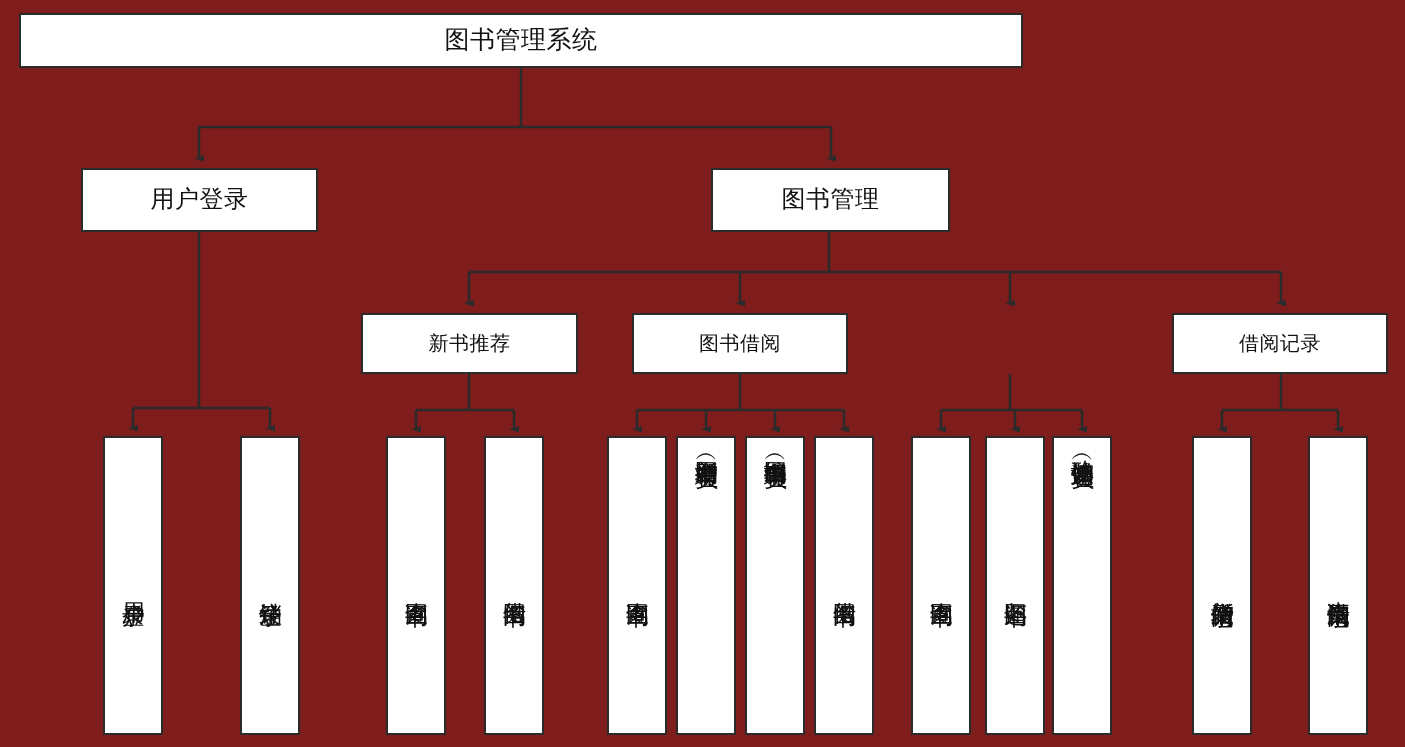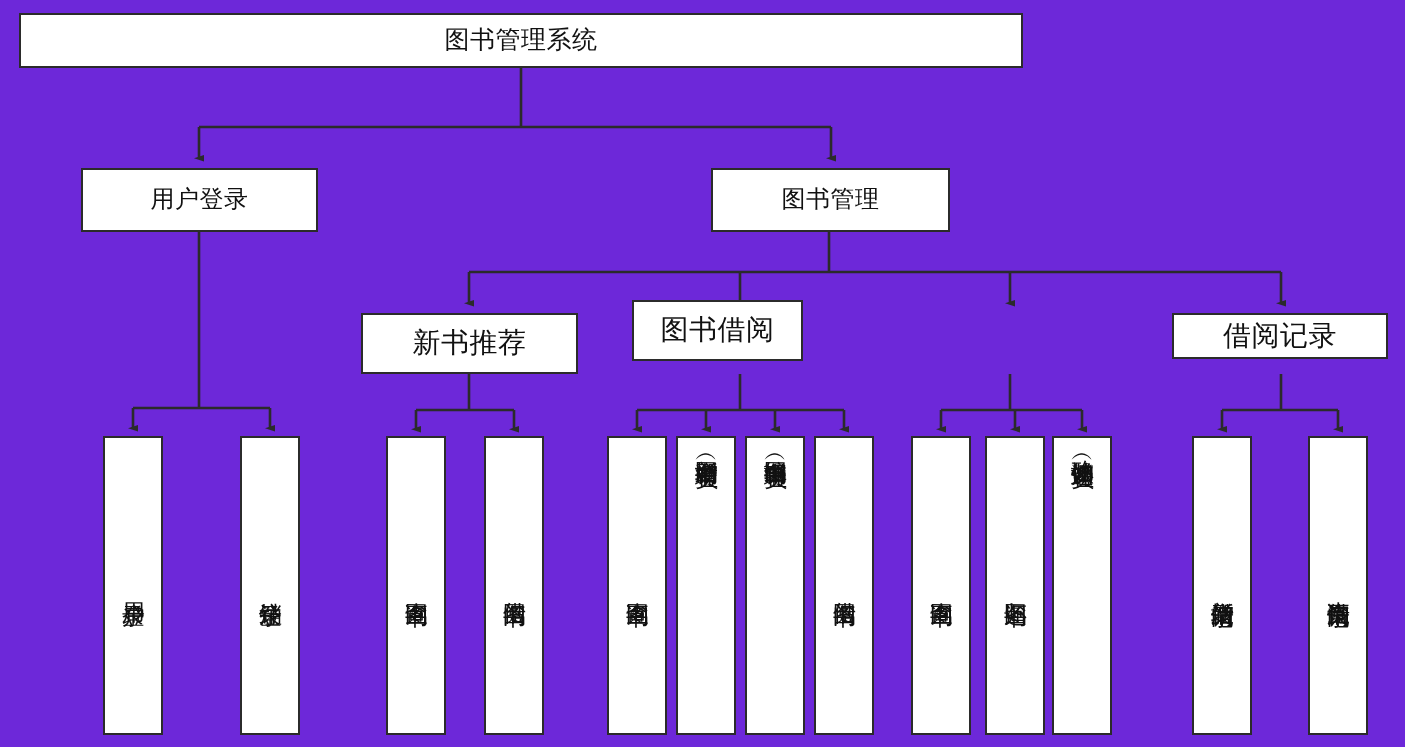--- a/index.html
+++ b/index.html
@@ -7,21 +7,21 @@
     padding: 0;
     background: #ffffff;
   }
   body {
     font-family: "DejaVu Sans", "Liberation Sans", sans-serif;
   }
   #canvas {
     position: relative;
     width: 1405px;
     height: 747px;
-    background: #6d28d9;
+    background: #7f1d1d;
     overflow: hidden;
   }
   #wires {
     position: absolute;
     left: 0;
     top: 0;
     width: 1405px;
     height: 747px;
     pointer-events: none;
   }
@@ -30,21 +30,21 @@
     box-sizing: border-box;
     background: #ffffff;
     border: 2px solid #2b2b2b;
     display: flex;
     align-items: center;
     justify-content: center;
     color: #111111;
   }
   .node.root  { font-size: 25px; }
   .node.lvl2  { font-size: 24px; }
-  .node.lvl3  { font-size: 28px; }
+  .node.lvl3  { font-size: 20px; }
   .node .lbl {
     line-height: 1.15;
     white-space: nowrap;
     letter-spacing: 0.5px;
   }
   
   .node.leaf {
     font-size: 23px;
     align-items: flex-start;
     justify-content: center;
@@ -129,24 +129,24 @@
   <div class="node lvl2" id="node-user-login" style="left: 81px; top: 168px; width: 237px; height: 64px;">
     <span class="lbl">用户登录</span>
   </div>
   <div class="node lvl2" id="node-book-manage" style="left: 711px; top: 168px; width: 239px; height: 64px;">
     <span class="lbl">图书管理</span>
   </div>
 
   <div class="node lvl3" id="node-new-book-recommend" style="left: 361px; top: 313px; width: 217px; height: 61px;">
     <span class="lbl">新书推荐</span>
   </div>
-  <div class="node lvl3" id="node-book-borrow" style="left: 632px; top: 300px; width: 171px; height: 61px;">
+  <div class="node lvl3" id="node-book-borrow" style="left: 632px; top: 313px; width: 216px; height: 61px;">
     <span class="lbl">图书借阅</span>
   </div>
-  <div class="node lvl3" id="node-borrow-record" style="left: 1172px; top: 313px; width: 216px; height: 46px;">
+  <div class="node lvl3" id="node-borrow-record" style="left: 1172px; top: 313px; width: 216px; height: 61px;">
     <span class="lbl">借阅记录</span>
   </div>
 
   <div class="node leaf" id="node-leaf-user-login" style="left: 103px; top: 436px; width: 60px; height: 299px; align-items: center;">
     <span class="lbl">用户登录</span>
   </div>
   <div class="node leaf" id="node-leaf-user-logout" style="left: 240px; top: 436px; width: 60px; height: 299px; align-items: center;">
     <span class="lbl">注销登录</span>
   </div>
   <div class="node leaf" id="node-leaf-query-book-1" style="left: 386px; top: 436px; width: 60px; height: 299px; align-items: center;">

